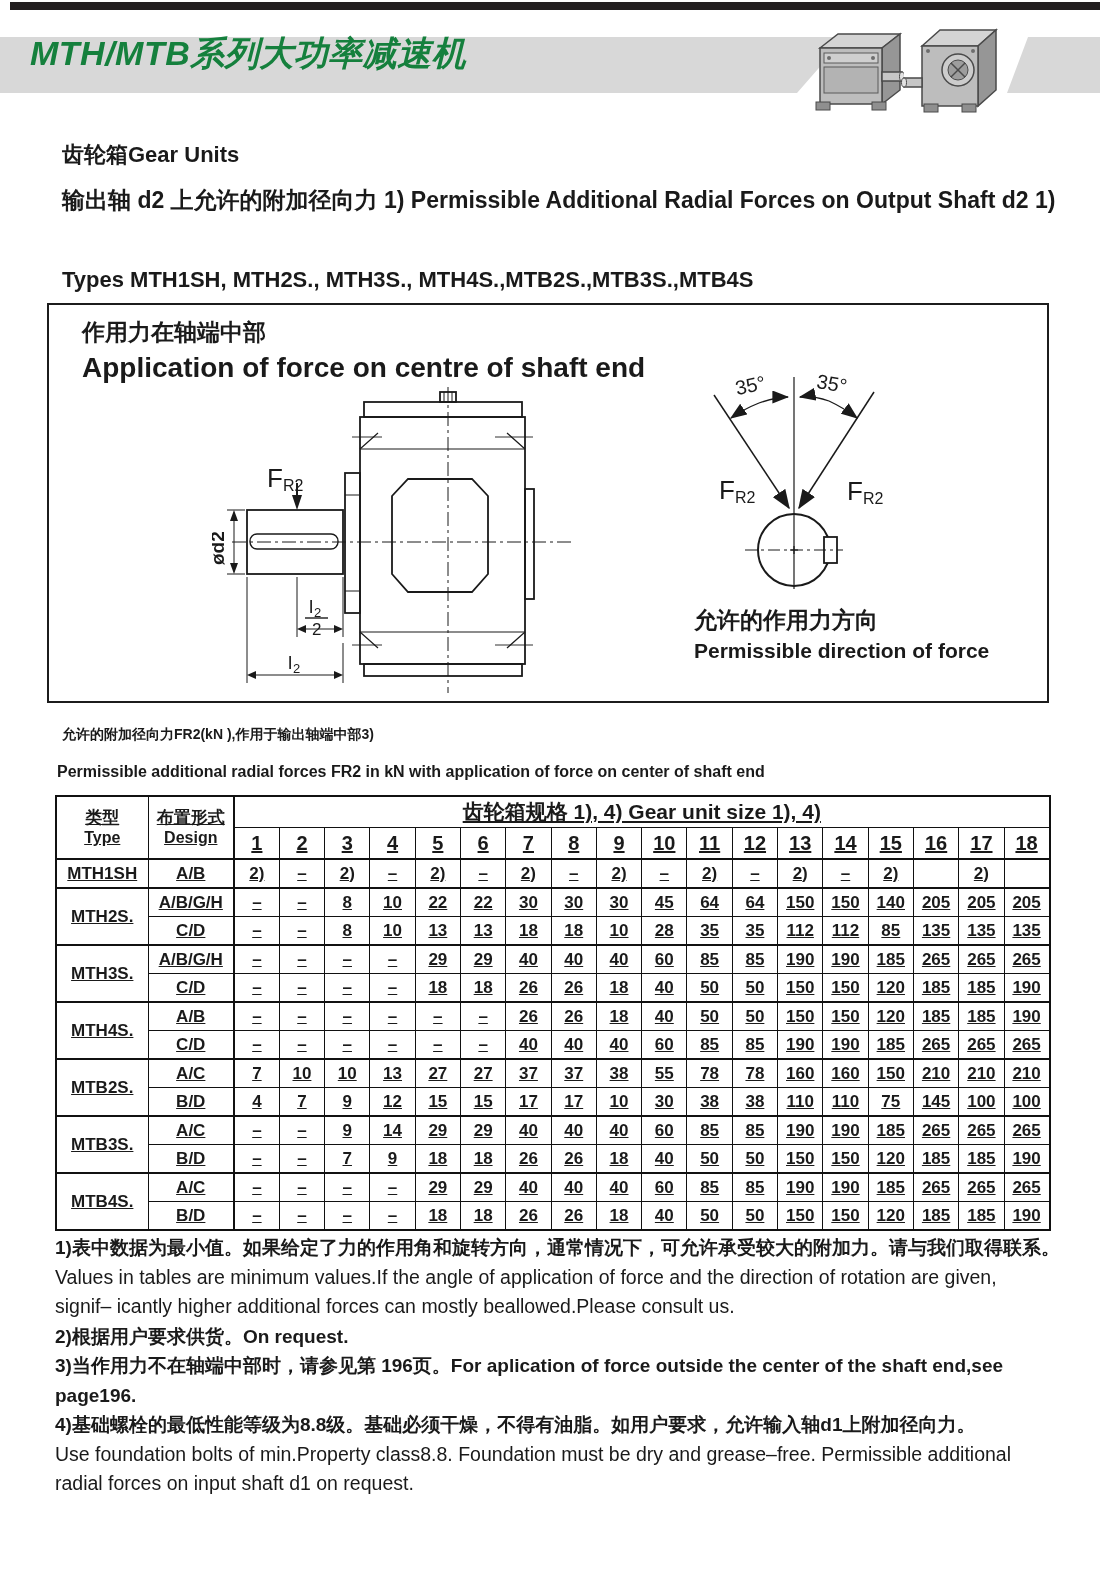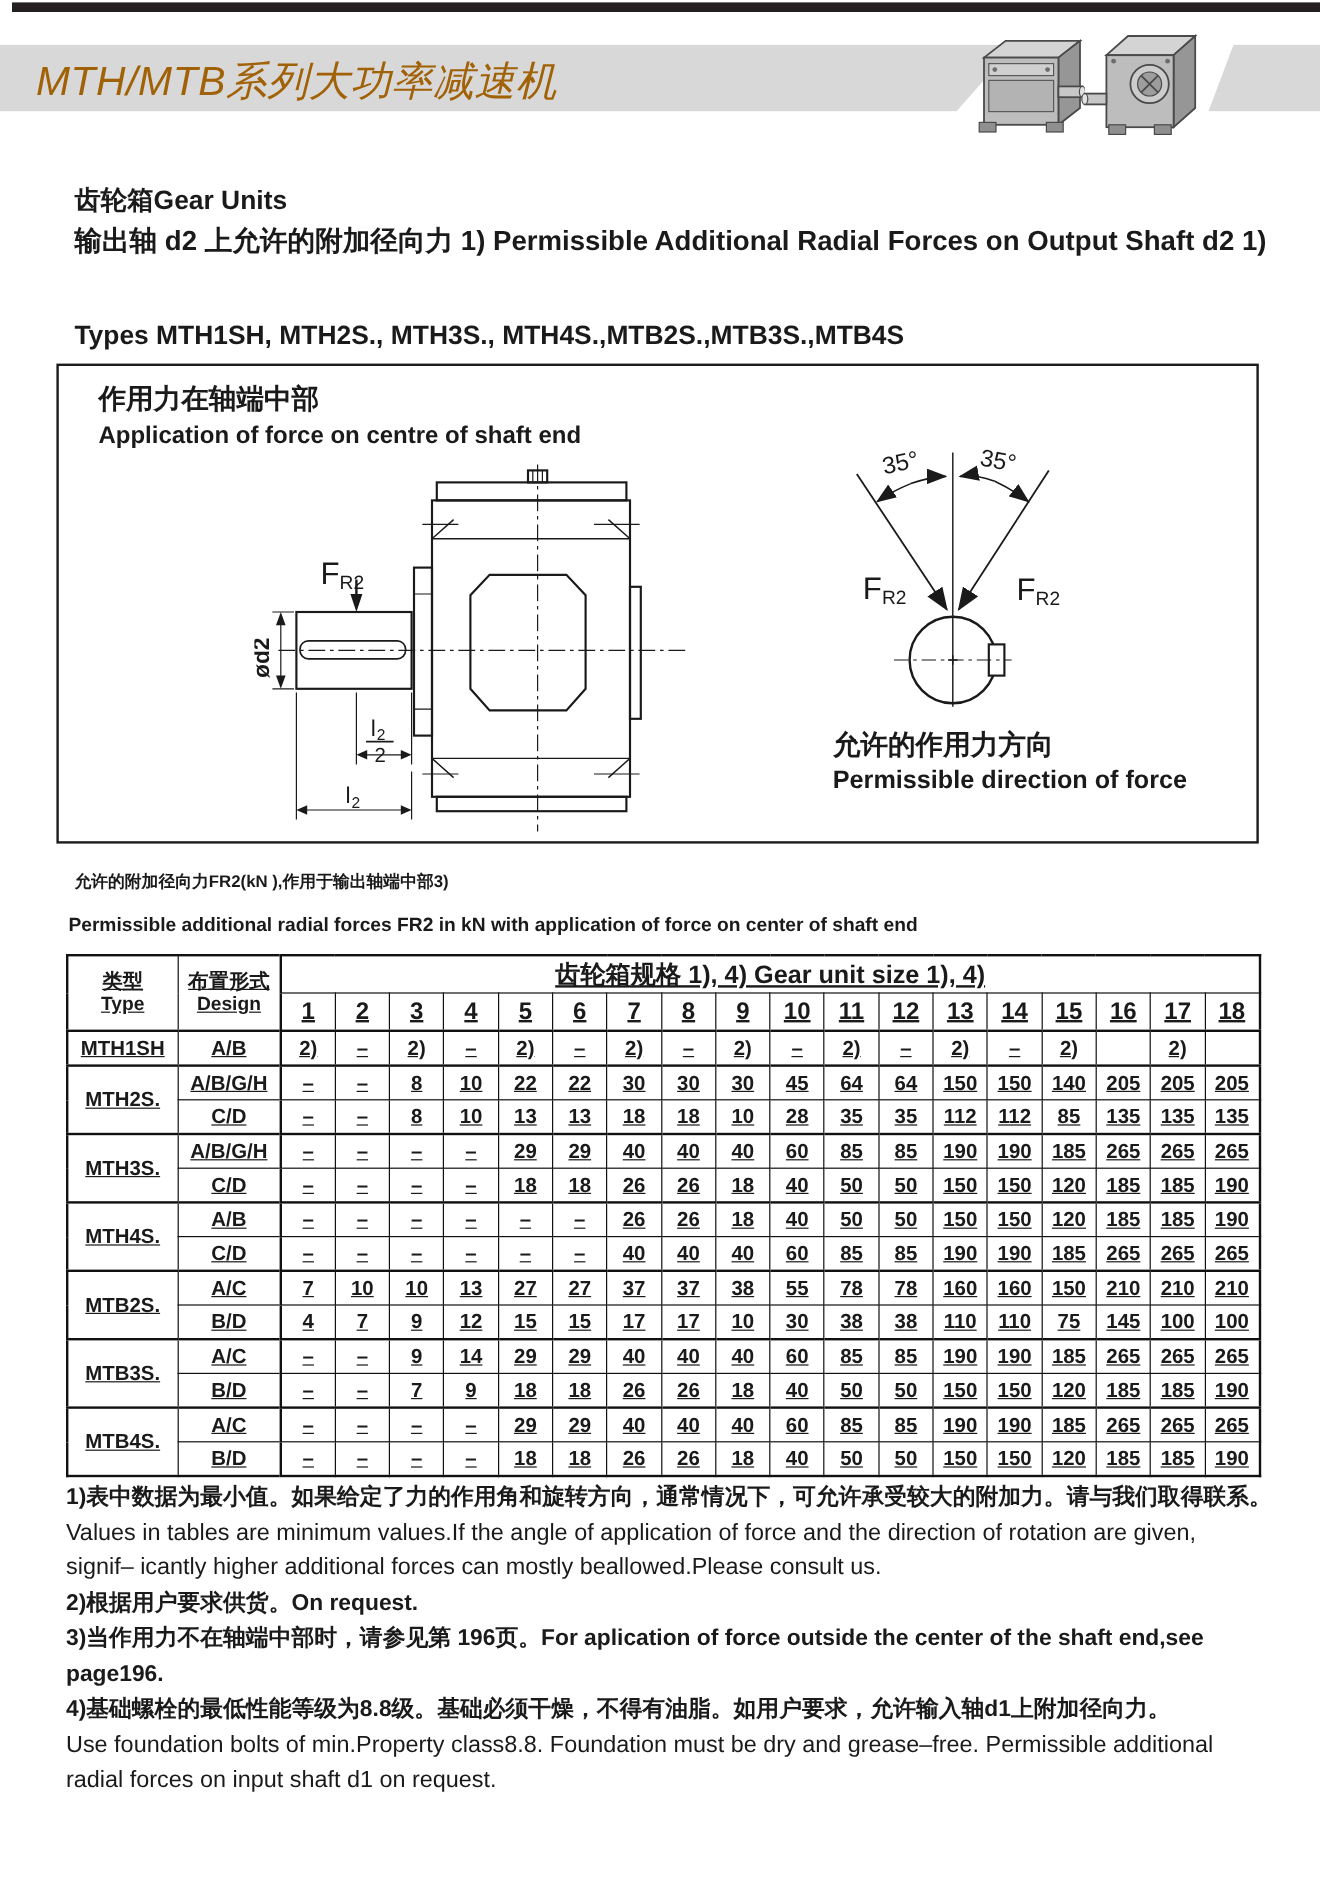--- a/index.html
+++ b/index.html
@@ -4,35 +4,35 @@
 <style>
   html,body{margin:0;padding:0;background:#fff;}
   .page{position:relative;width:1100px;height:1583px;background:#ffffff;overflow:hidden;
         font-family:"Liberation Sans","DejaVu Sans",sans-serif;color:#1a1a1a;}
   
   .topbar{position:absolute;left:10px;top:2px;width:1090px;height:8px;background:#231f20;}
   .band-gray{position:absolute;left:0;top:37px;width:846px;height:56px;background:#d8d8d8;
              clip-path:polygon(0 0,100% 0,797px 100%,0 100%);}
   .band-right{position:absolute;left:1007px;top:37px;width:93px;height:56px;background:#d8d8d8;
               clip-path:polygon(21px 0,100% 0,100% 100%,0 100%);}
-  .band-title{position:absolute;left:30px;top:45px;font-size:34px;font-weight:400;font-style:italic;
-              color:#a16207;letter-spacing:.5px;white-space:nowrap;}
+  .band-title{position:absolute;left:30px;top:31px;font-size:34px;font-weight:700;font-style:italic;
+              color:#15803d;letter-spacing:.5px;white-space:nowrap;}
   .gb1{position:absolute;left:812px;top:22px;}
   .gb2{position:absolute;left:900px;top:18px;}
   
   .intro-line{position:absolute;left:62px;font-weight:700;white-space:nowrap;}
-  .il1{top:152px;font-size:22px;}
+  .il1{top:140px;font-size:22px;}
   .il2{top:185px;font-size:23px;}
   .il3{top:231px;font-size:23px;}
   .il4{top:267px;font-size:22px;}
   
   .diagram-box{position:absolute;left:47px;top:303px;width:998px;height:396px;border:2px solid #1c1c1c;}
   .dcap{position:absolute;font-weight:700;white-space:nowrap;}
   .dcap-zh-left{left:33px;top:12px;font-size:23px;}
-  .dcap-en-left{left:33px;top:47px;font-size:20px;}
+  .dcap-en-left{left:33px;top:47px;font-size:28px;}
   .dcap-zh-right{left:645px;top:300px;font-size:23px;}
   .dcap-en-right{left:645px;top:334px;font-size:21px;}
   .svg-left{position:absolute;left:163px;top:80px;}
   .svg-right{position:absolute;left:640px;top:52px;}
   svg text{fill:#1a1a1a;}
   
   .tcap-zh{position:absolute;left:62px;top:726px;font-size:14px;font-weight:700;white-space:nowrap;}
   .tcap-en{position:absolute;left:57px;top:763px;font-size:16px;font-weight:700;white-space:nowrap;}
   
   .forces-table{position:absolute;left:55px;top:795px;width:993px;border-collapse:collapse;

